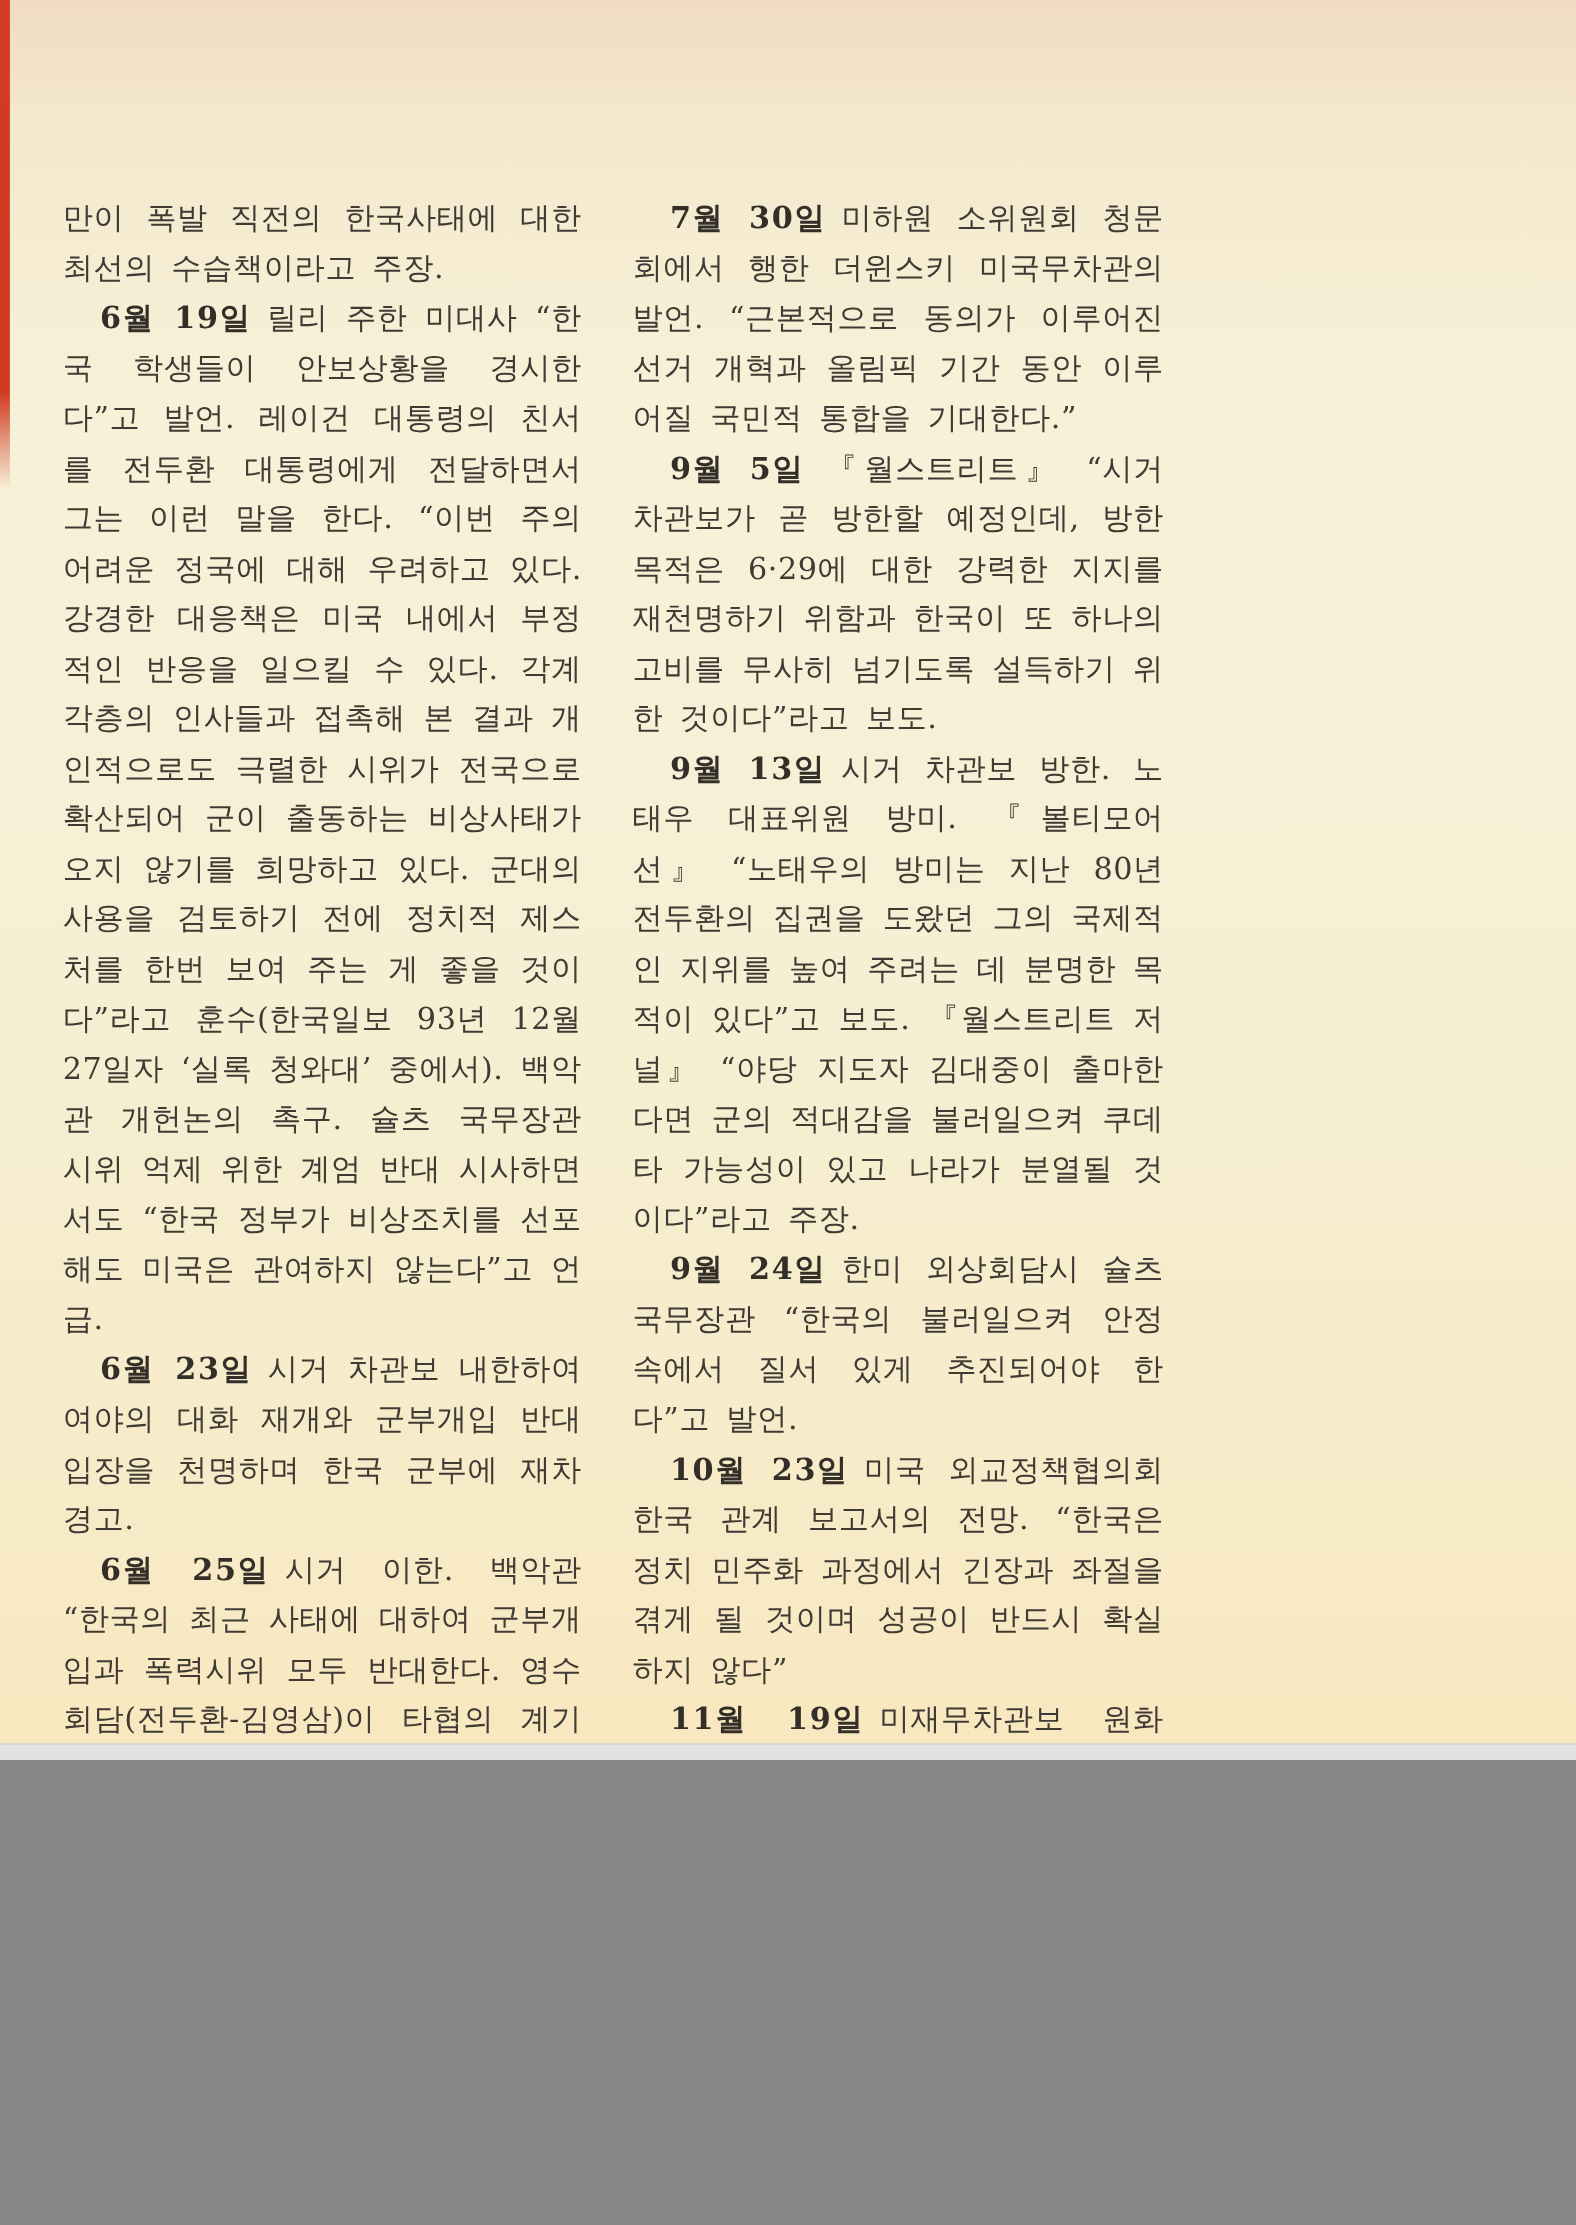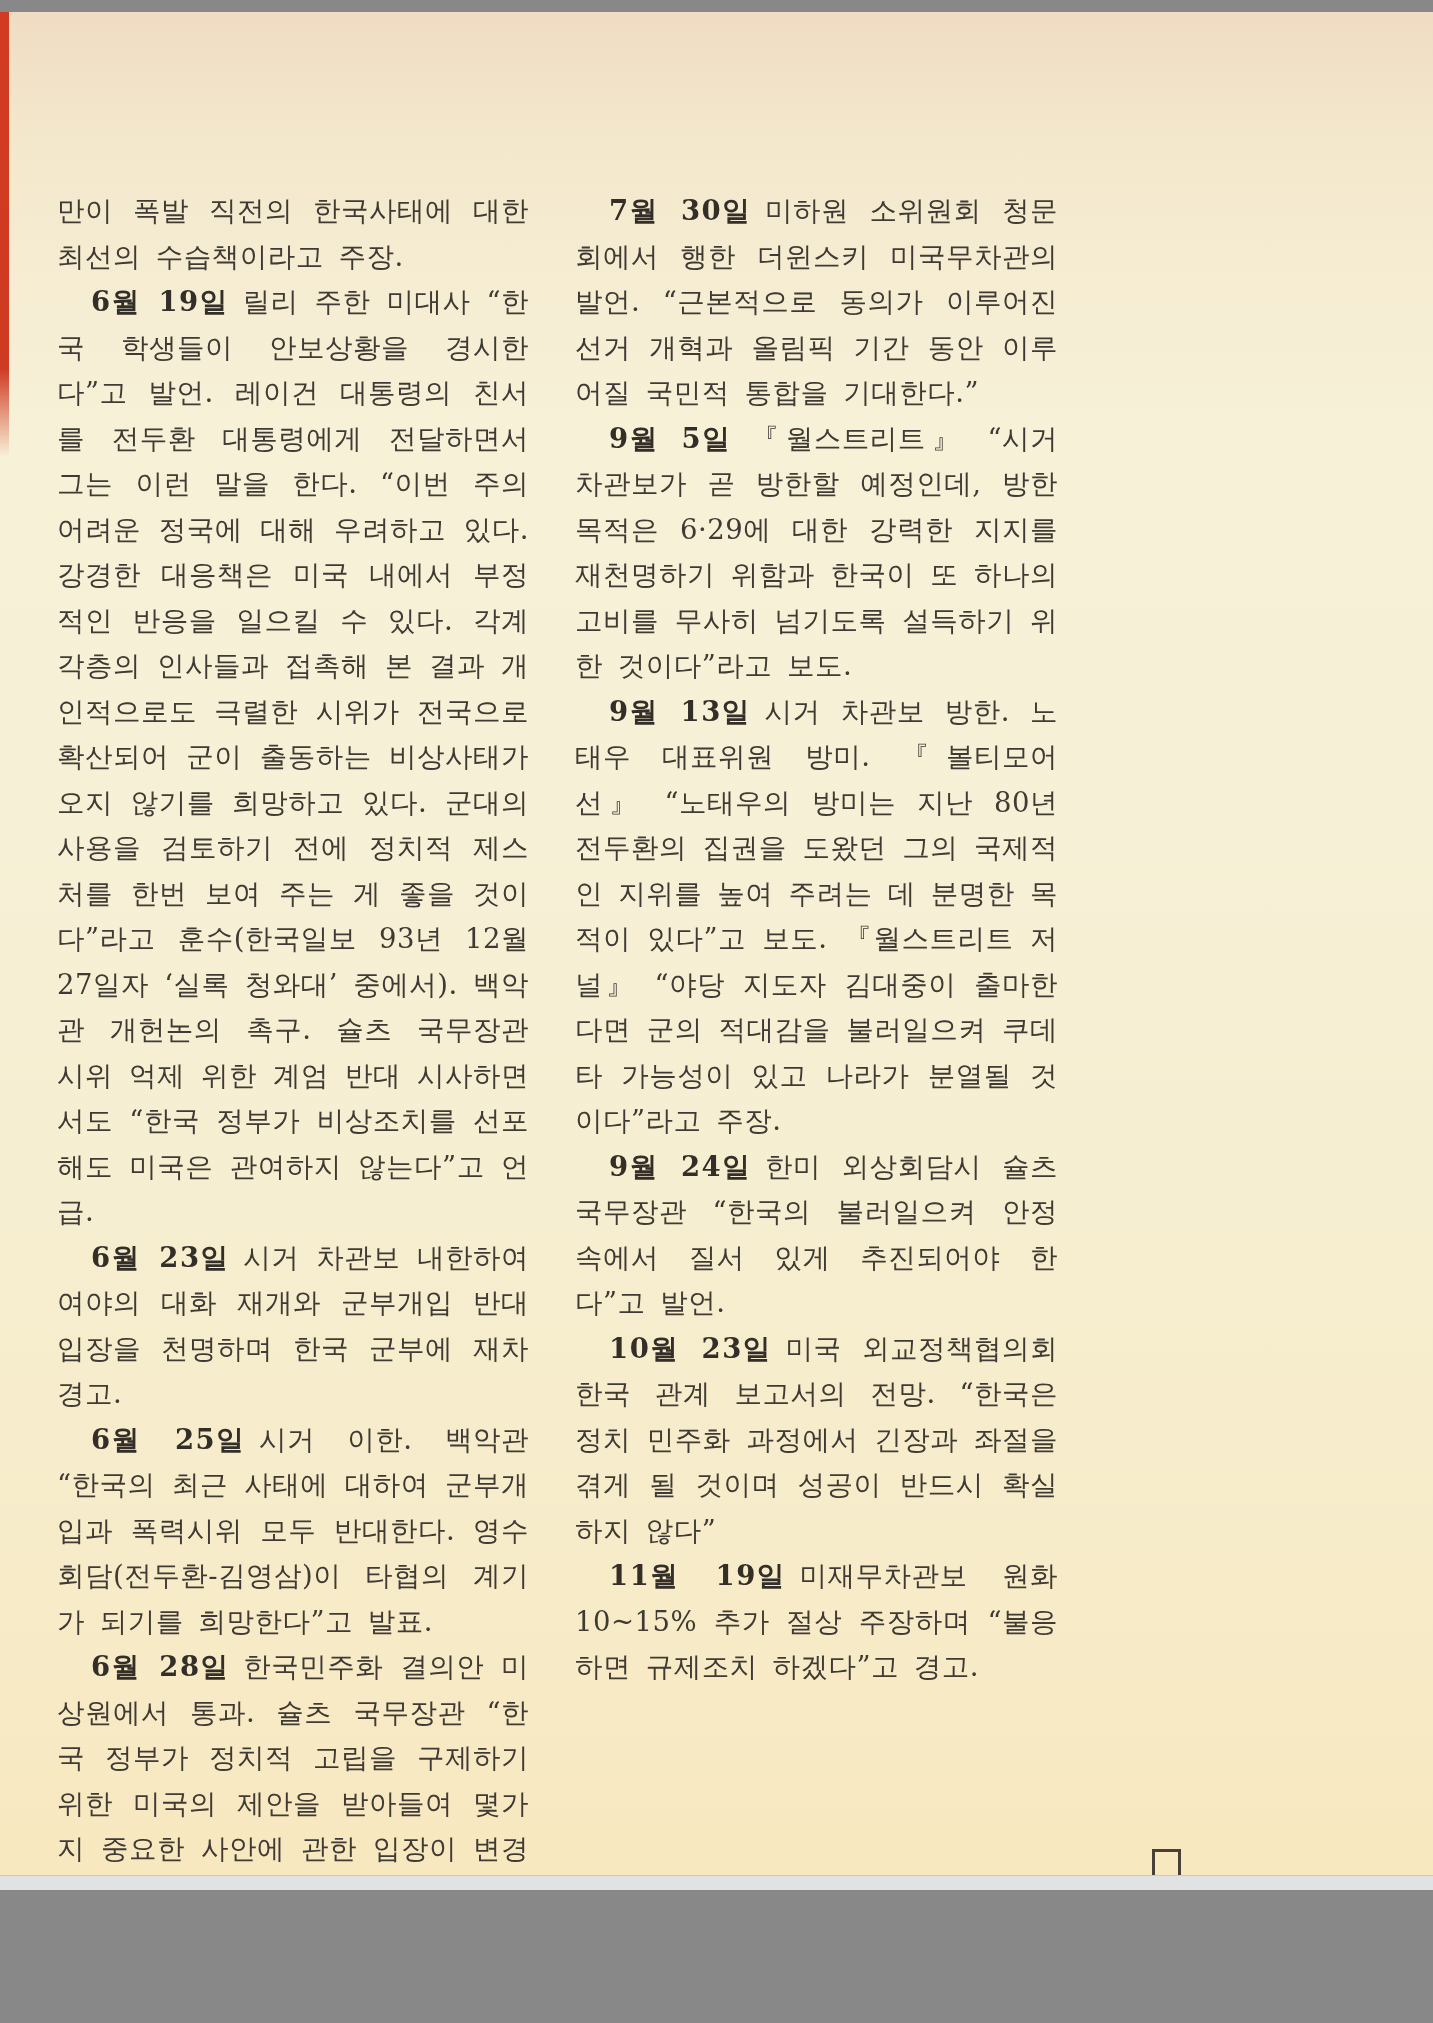--- a/index.html
+++ b/index.html
@@ -1,20 +1,20 @@
 <!DOCTYPE html>
 <html><head>
 <meta charset="utf-8">
 <style>
   html,body{margin:0;padding:0;}
   body{background:#888;}
   .page{
     position:relative;
-    width:1433px;height:1878px;
-    margin:12px auto;
+    width:1433px;height:1600px;
+    margin:0 auto;
     overflow:hidden;
     background:linear-gradient(180deg,
       #f0dcc2 0%, #f4e8cc 7%, #f7f1d8 22%, #f6f0d6 45%,
       #f6eed0 65%, #f7ebc8 85%, #f8e8c0 98%);
     font-family:"DejaVu Serif","Liberation Serif",serif;
   }
   .red-stripe{
     position:absolute;left:0;top:0;width:9px;height:445px;
     background:linear-gradient(180deg,#d23b21 0%,#cf3a22 80%,rgba(207,58,34,0) 100%);
   }

